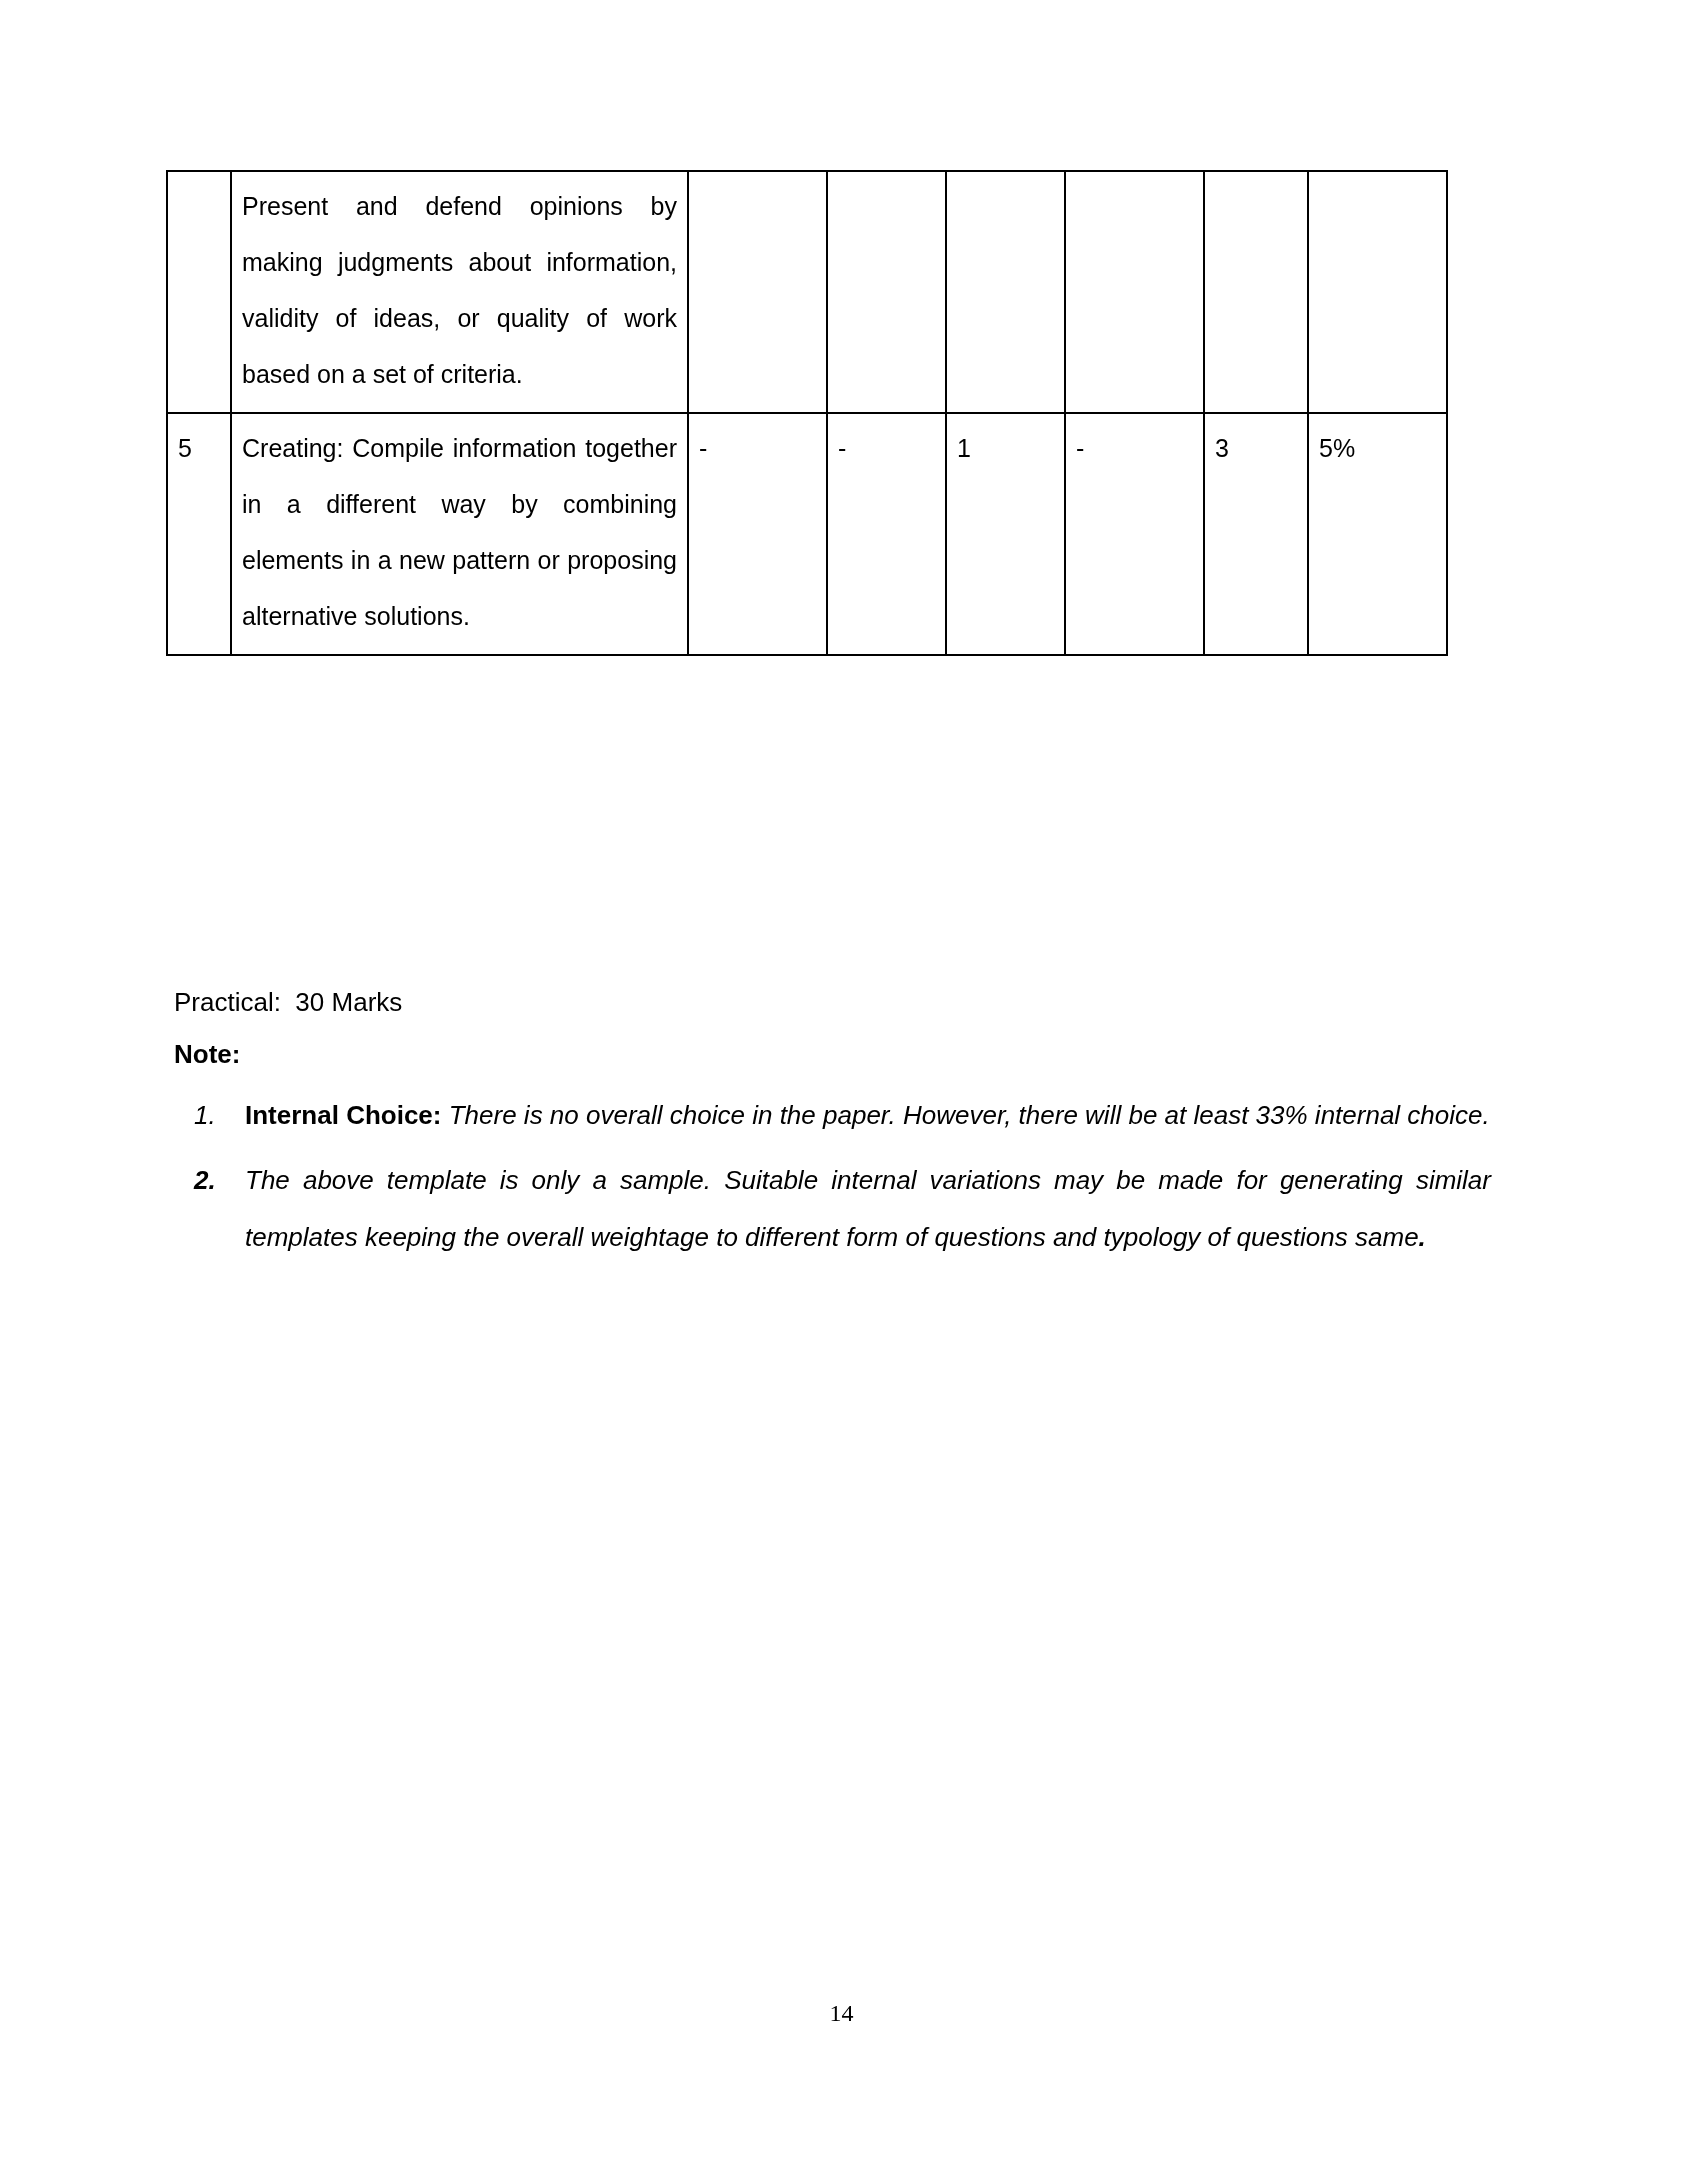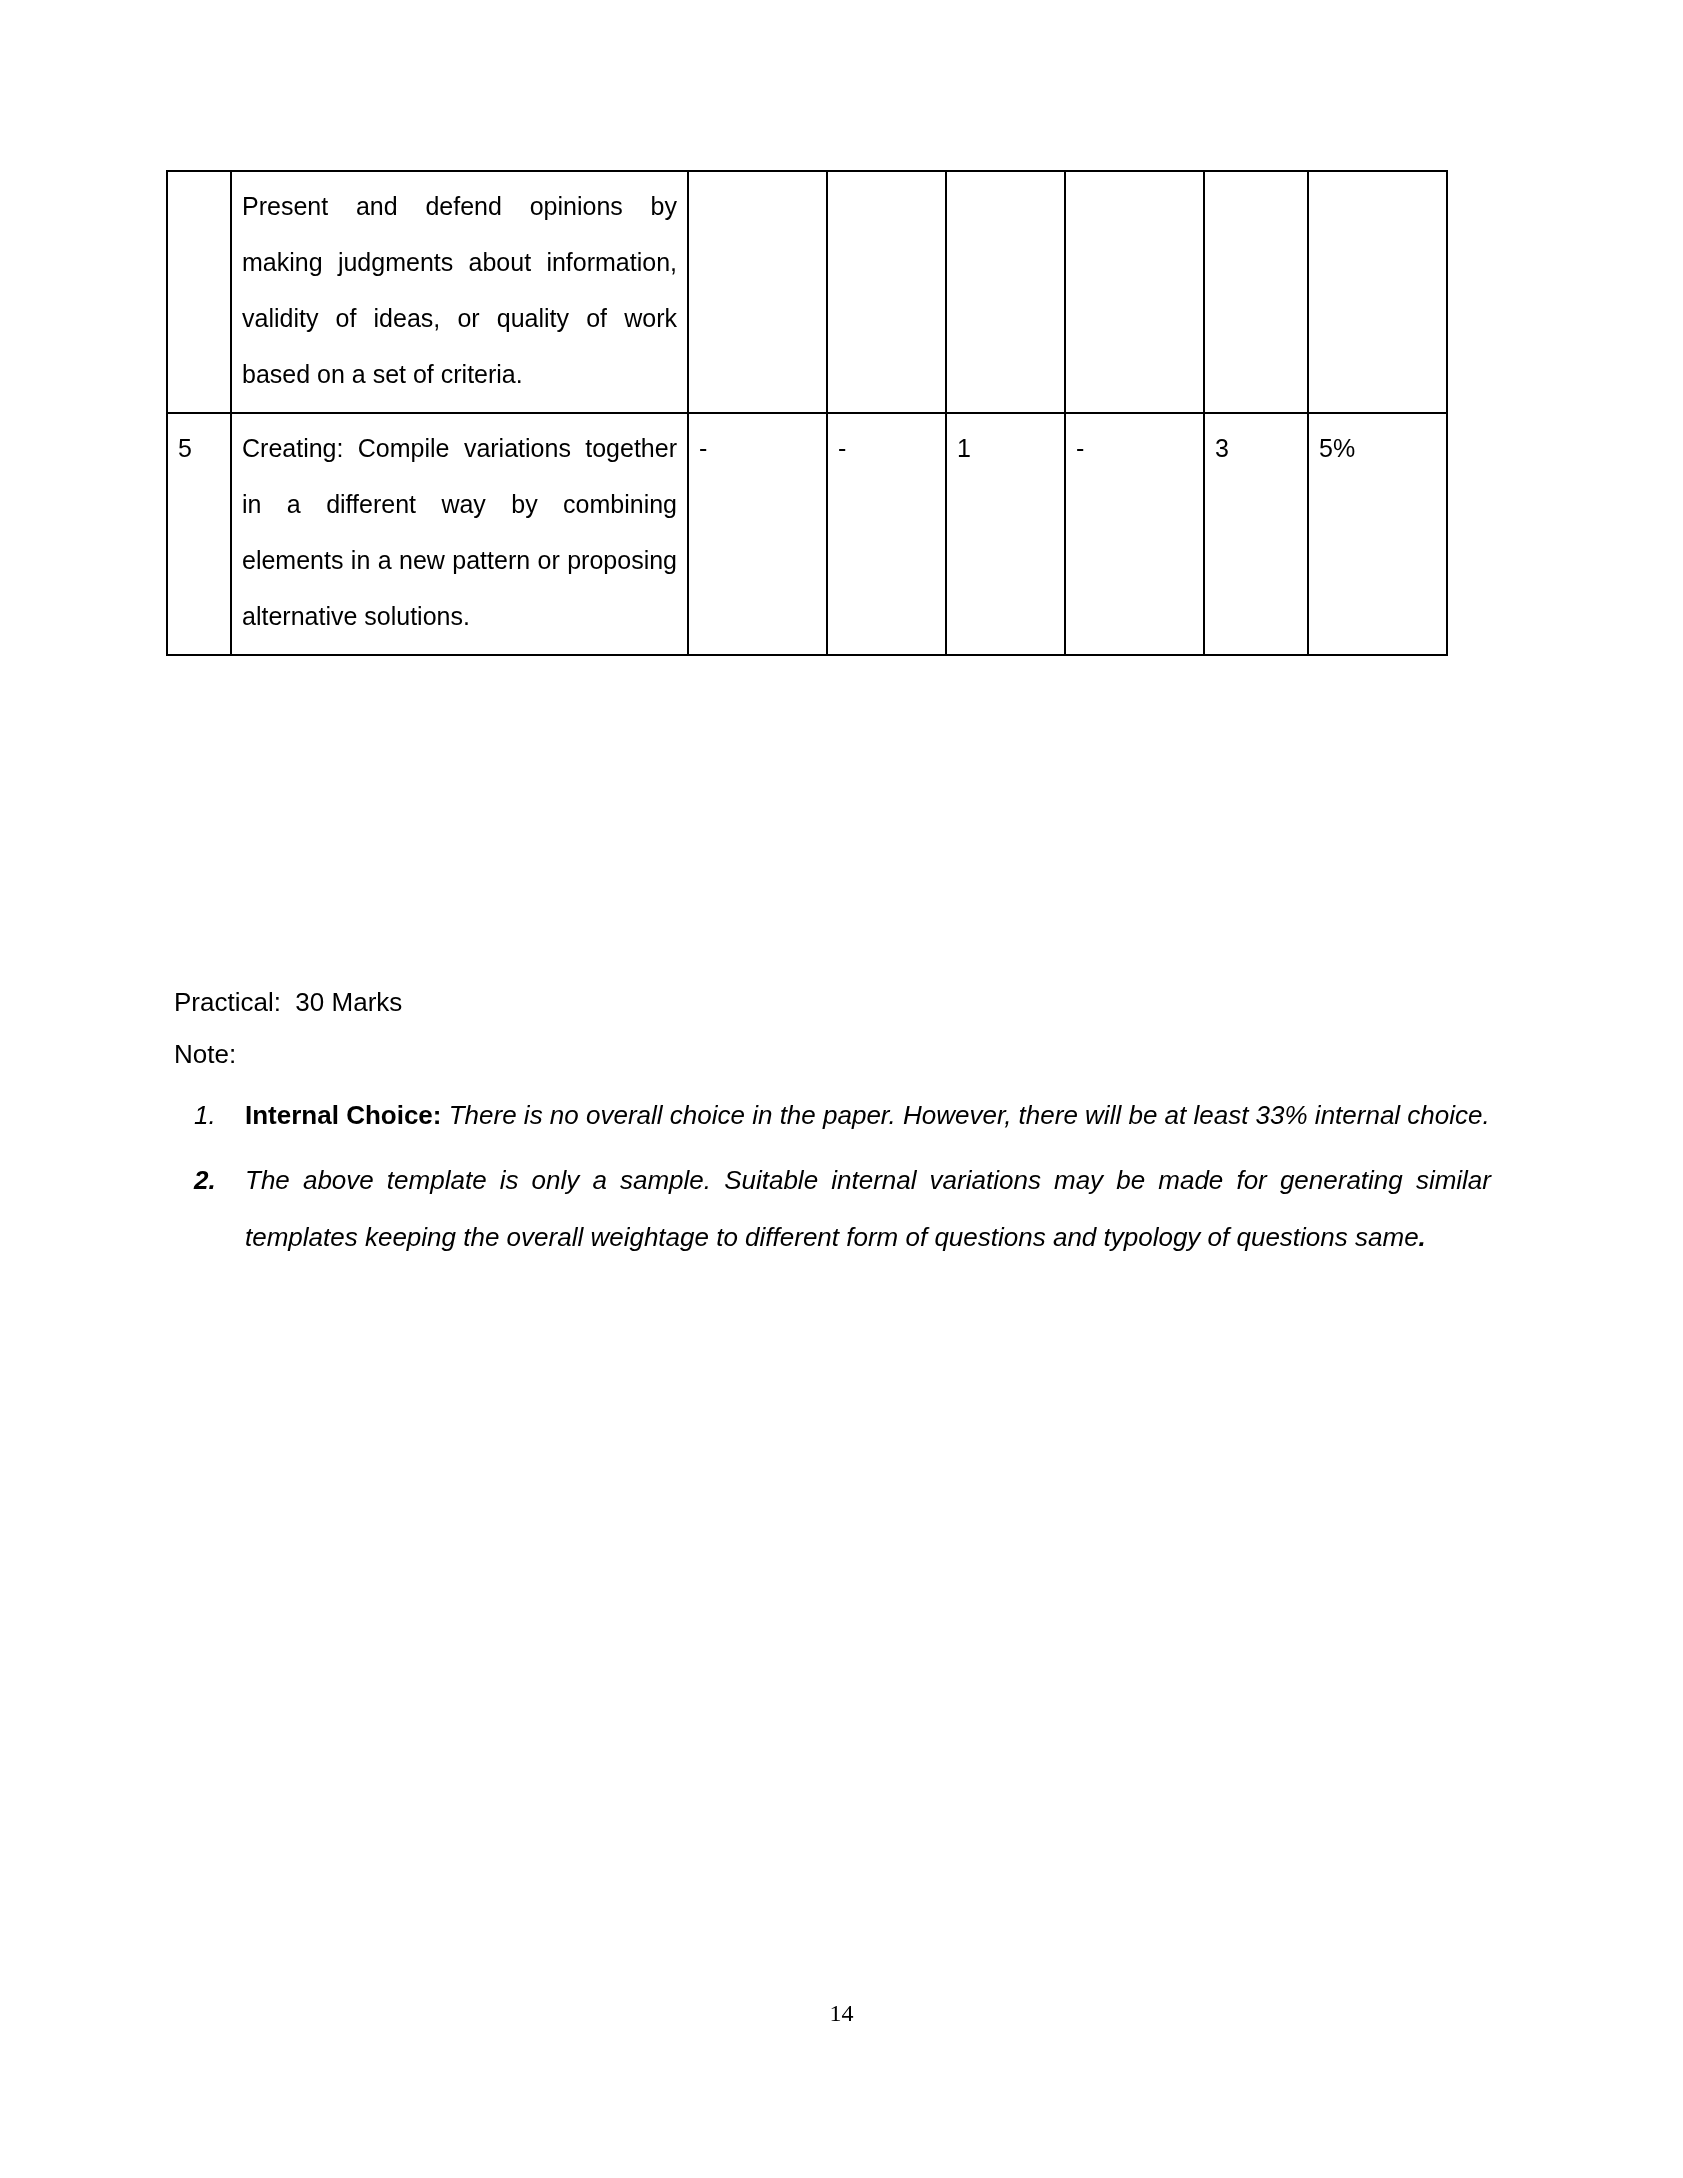--- a/index.html
+++ b/index.html
@@ -70,21 +70,21 @@
     top: 985px;
     font-size: 26px;
     line-height: 34px;
     white-space: pre;
   }
   .note-label {
     position: absolute;
     left: 174px;
     top: 1037px;
     font-size: 26px;
-    font-weight: normal;
+    font-weight: bold;
     line-height: 34px;
   }
 
   .note-list {
     position: absolute;
     left: 174px;
     top: 1087px;
     width: 1317px;
     margin: 0;
     padding: 0;
@@ -154,21 +154,21 @@
         <td class="cell-desc">Present and defend opinions by making judgments about information, validity of ideas, or quality of work based on a set of criteria.</td>
         <td class="cell-center-left"></td>
         <td class="cell-center-left"></td>
         <td class="cell-center-left"></td>
         <td class="cell-center-left"></td>
         <td class="cell-center-left"></td>
         <td class="cell-center-left"></td>
       </tr>
       <tr>
         <td class="cell-num">5</td>
-        <td class="cell-desc">Creating: Compile variations together in a different way by combining elements in a new pattern or proposing alternative solutions.</td>
+        <td class="cell-desc">Creating: Compile information together in a different way by combining elements in a new pattern or proposing alternative solutions.</td>
         <td class="cell-center-left">-</td>
         <td class="cell-center-left">-</td>
         <td class="cell-center-left">1</td>
         <td class="cell-center-left">-</td>
         <td class="cell-center-left">3</td>
         <td class="cell-center-left">5%</td>
       </tr>
     </tbody>
   </table>
 

